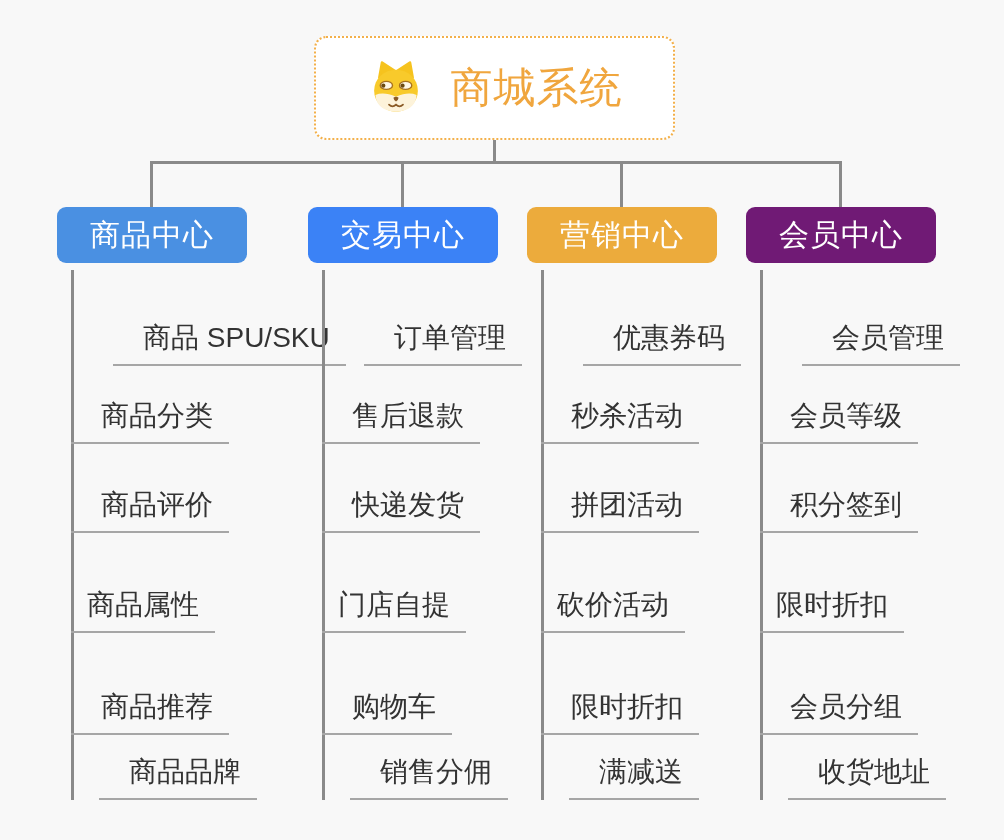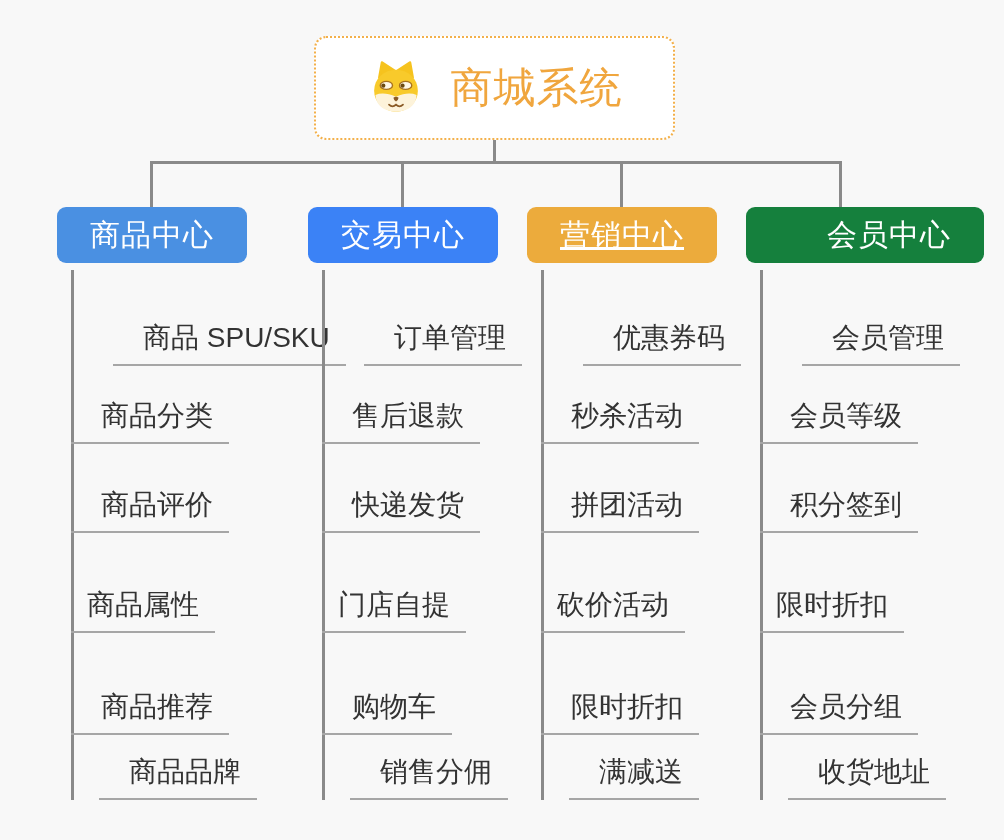--- a/index.html
+++ b/index.html
@@ -78,21 +78,21 @@
     justify-content: center;
     color: #ffffff;
     font-size: 30px;
     letter-spacing: 1px;
     white-space: nowrap;
     cursor: default;
   }
   
   .col-0 .branch-header { background: #4a90e2; }
   .col-1 .branch-header { background: #ea5a50; }
-  .col-2 .branch-header { background: #ecab3c; text-decoration: underline; }
+  .col-2 .branch-header { background: #ecab3c; }
   .col-3 .branch-header { background: #6cbe45; }
 
   .trunk {
     position: absolute;
     left: 14px;
     top: 63px;
     width: 3px;
     height: 530px;
     background: #8a8a8a;
   }
@@ -177,21 +177,21 @@
     <div class="trunk"></div>
     <div class="item item-0">优惠券码</div>
     <div class="item item-1">秒杀活动</div>
     <div class="item item-2">拼团活动</div>
     <div class="item item-3">砍价活动</div>
     <div class="item item-4">限时折扣</div>
     <div class="item item-5">满减送</div>
   </div>
 
   <div class="column col-3">
-    <div class="branch-header" style="background: #15803d; padding-left: 48px;">会员中心</div>
+    <div class="branch-header" style="background: #701a75;">会员中心</div>
     <div class="trunk"></div>
     <div class="item item-0">会员管理</div>
     <div class="item item-1">会员等级</div>
     <div class="item item-2">积分签到</div>
     <div class="item item-3">限时折扣</div>
     <div class="item item-4">会员分组</div>
     <div class="item item-5">收货地址</div>
   </div>
 
 </div>

